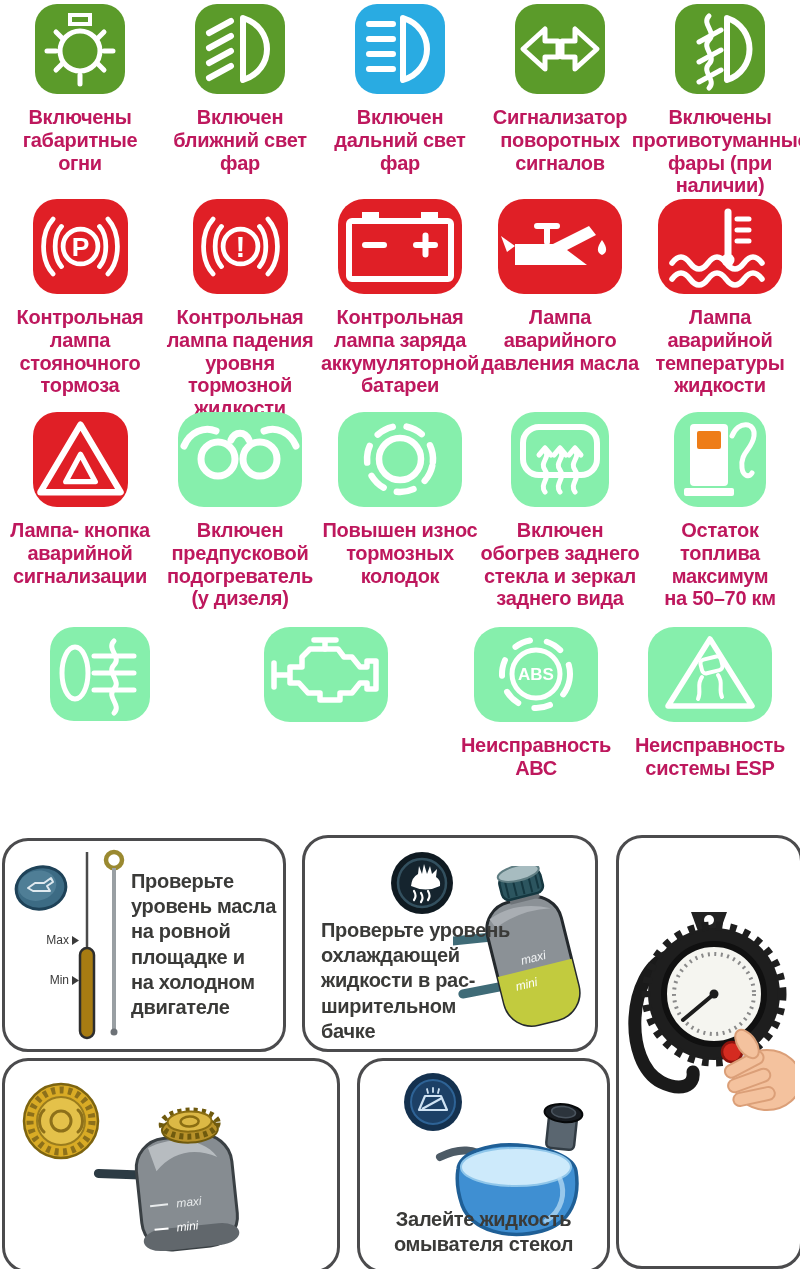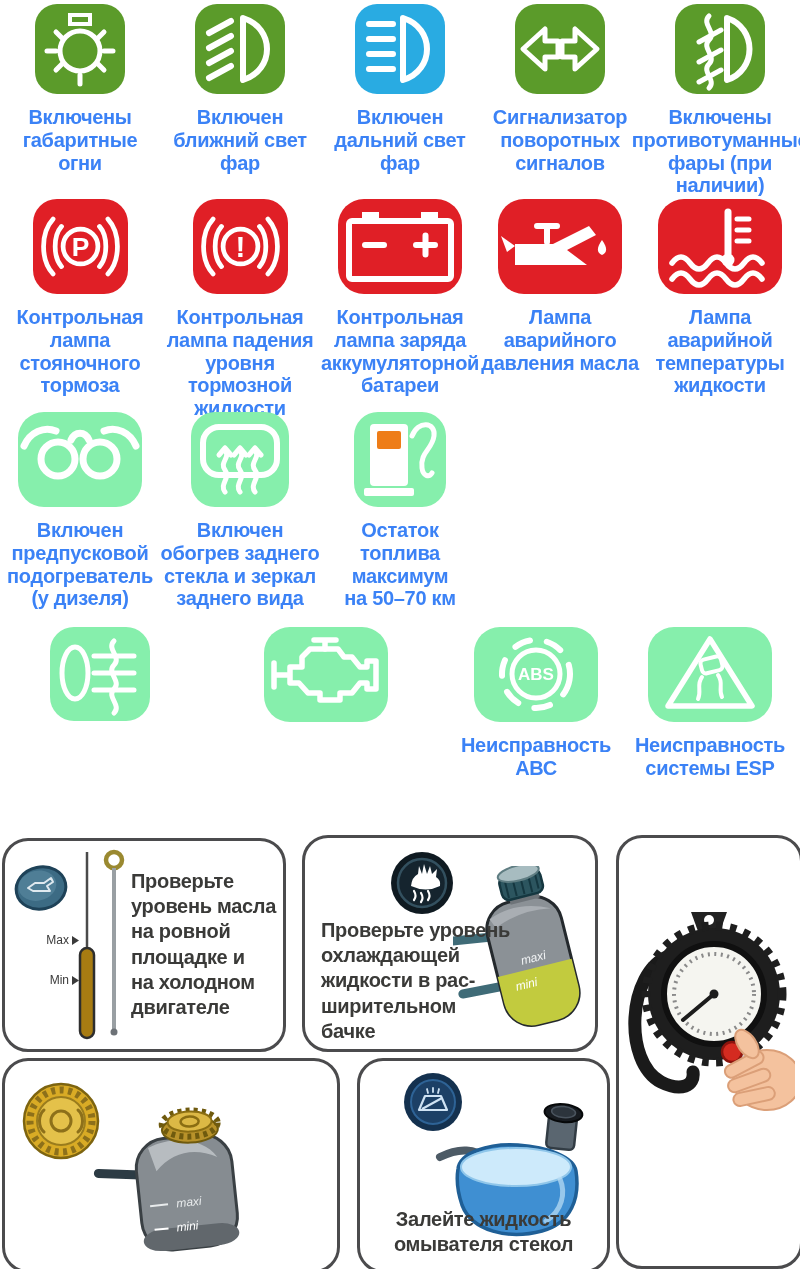--- a/index.html
+++ b/index.html
@@ -14,21 +14,21 @@
   .bsq{width:95px;height:95px;border-radius:24px;}
   .bwide{width:124px;height:95px;border-radius:26px;}
   .b98{width:98px;height:95px;border-radius:24px;}
   .b92{width:92px;height:95px;border-radius:24px;}
   .b100{width:100px;height:94px;border-radius:24px;}
   .bg-green{background:#5b9b2a;}
   .bg-blue{background:#29abe2;}
   .bg-red{background:#e01f26;}
   .bg-orange{background:#86efac;}
   .label{margin-top:12px;font-weight:700;font-size:20px;line-height:1.14;letter-spacing:-0.3px;
-         color:#3b82f6;text-align:center;white-space:pre-line;}
+         color:#be185d;text-align:center;white-space:pre-line;}
   .tipbox{position:absolute;background:#fff;border:3px solid #4b4b4d;border-radius:26px;}
   .tiptext{position:absolute;font-weight:700;font-size:20px;line-height:1.26;letter-spacing:-0.3px;
            color:#3a3a38;white-space:pre-line;}
   .center{text-align:center;left:0;width:100%;}
   .illus{position:absolute;}
   svg text{font-family:"Liberation Sans",sans-serif;}
 </style>
 </head>
 <body>
 
@@ -180,35 +180,61 @@
         </svg>
       </div>
       <div class="label">Лампа аварийной
 температуры
 жидкости</div>
     </div>
   </div>
 
   <div class="row" style="top:412px">
     <div class="cell">
+      <div class="badge bsq bg-red">
+        <svg viewBox="0 0 90 90">
+          <g stroke="#fff" fill="none" stroke-linejoin="round">
+            <polygon points="45,12 83,76 7,76" stroke-width="6"></polygon>
+            <polygon points="45,40 59,66 31,66" stroke-width="5"></polygon>
+          </g>
+        </svg>
+      </div>
+      <div class="label">Лампа- кнопка
+аварийной
+сигнализации</div>
+    </div>
+    <div class="cell">
       <div class="badge bwide bg-orange">
         <svg viewBox="0 0 124 95">
           <g stroke="#fff" fill="none" stroke-width="7" stroke-linecap="round">
             <circle cx="40" cy="47" r="17"></circle>
             <circle cx="82" cy="47" r="17"></circle>
             <path d="M6 34 C12 20 26 14 38 19"></path>
             <path d="M118 34 C112 20 98 14 86 19"></path>
             <path d="M53 28 C57 19 67 19 71 28"></path>
           </g>
         </svg>
       </div>
       <div class="label">Включен
 предпусковой
 подогреватель
 (у дизеля)</div>
+    </div>
+    <div class="cell">
+      <div class="badge bwide bg-orange">
+        <svg viewBox="0 0 124 95">
+          <g stroke="#fff" fill="none" stroke-linecap="round">
+            <circle cx="62" cy="47" r="21" stroke-width="6.5"></circle>
+            <circle cx="62" cy="47" r="33" stroke-width="6.5" stroke-dasharray="17 14" transform="rotate(12 62 47)"></circle>
+          </g>
+        </svg>
+      </div>
+      <div class="label">Повышен износ
+тормозных
+колодок</div>
     </div>
     <div class="cell">
       <div class="badge b98 bg-orange">
         <svg viewBox="0 0 98 95">
           <g stroke="#fff" fill="none" stroke-linecap="round" stroke-linejoin="round">
             <rect x="12" y="15" width="74" height="48" rx="16" stroke-width="6"></rect>
             <path d="M34 80 C28 72 40 66 34 58 C28 50 40 46 34 38 M34 36 l-6 7 M34 36 l6 7" stroke-width="5"></path>
             <path d="M49 80 C43 72 55 66 49 58 C43 50 55 46 49 38 M49 36 l-6 7 M49 36 l6 7" stroke-width="5"></path>
             <path d="M64 80 C58 72 70 66 64 58 C58 50 70 46 64 38 M64 36 l-6 7 M64 36 l6 7" stroke-width="5"></path>
           </g>

